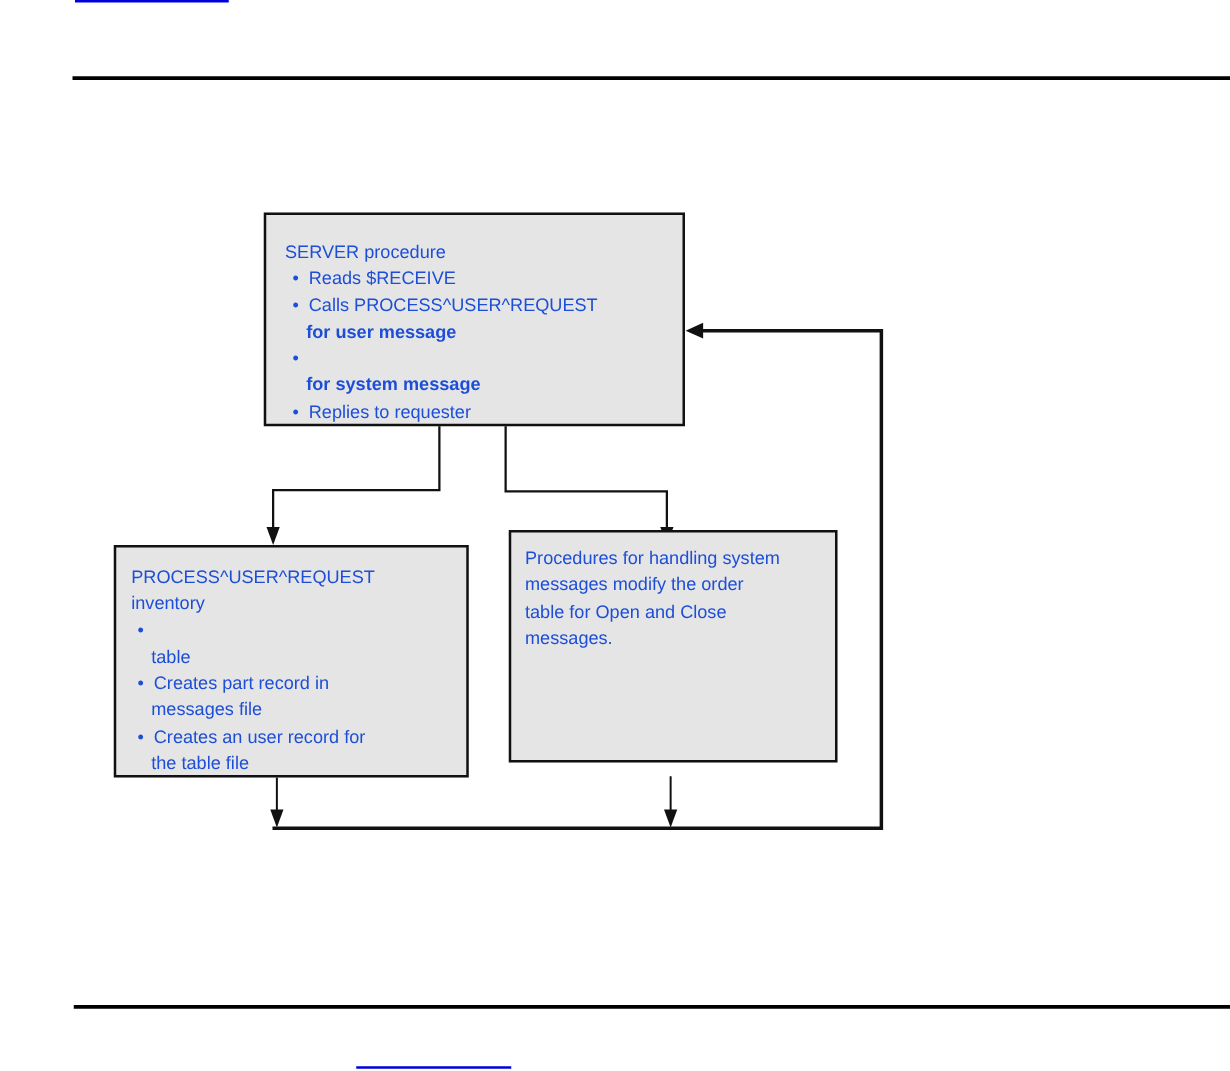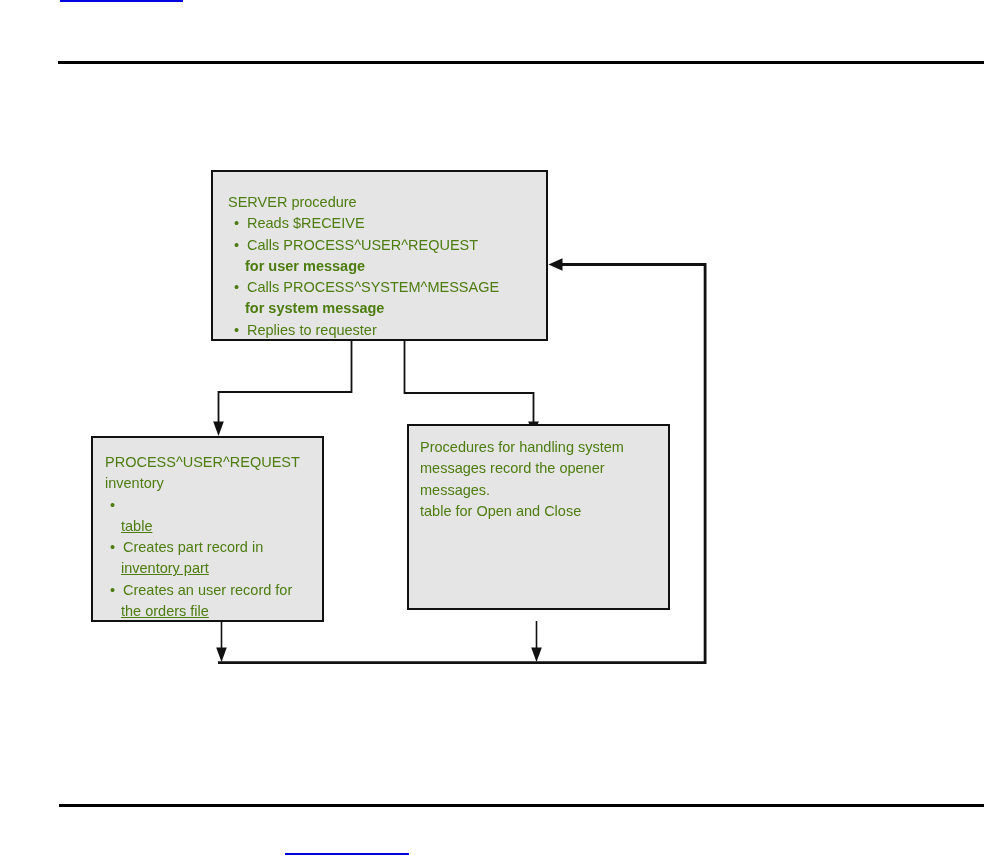--- a/index.html
+++ b/index.html
@@ -13,33 +13,33 @@
   .rule { position:absolute; background:#000; height:3px; }
   .rule-top    { left:58px; top:61px;  width:926px; }
   .rule-bottom { left:59px; top:804px; width:925px; }
 
   .diagram { position:absolute; left:0; top:0; width:984px; height:857px; }
   .connectors { position:absolute; left:0; top:0; pointer-events:none; }
 
   .box {
     position:absolute; box-sizing:border-box;
     background:#e5e5e5; border:2px solid #111;
-    font-size:14.5px; line-height:21.3px; color:#4d7c0f;
+    font-size:14.5px; line-height:21.3px; color:#1d4ed8;
   }
   .box-server { left:211px; top:170px; width:337px; height:171px; padding:20px 8px 0 15px; }
-  .box-user   { left:91px;  top:436px; width:233px; height:186px; padding:14px 6px 0 12px; }
+  .box-user   { left:91px;  top:436px; width:284px; height:186px; padding:14px 6px 0 12px; }
   .box-system { left:407px; top:424px; width:263px; height:186px; padding:11px 8px 0 11px; }
 
   .bline { white-space:nowrap; }
   .bline.bullet { display:flex; }
   .box-server .bline.bullet { padding-left:6px; }
   .box-user   .bline.bullet { padding-left:5px; }
   .bline.bullet .marker { width:13px; flex:none; }
   .box-server .bline.cont { padding-left:17px;font-weight:bold; }
-  .box-user   .bline.cont { padding-left:16px;text-decoration:underline; }
+  .box-user   .bline.cont { padding-left:16px; }
 </style>
 </head>
 <body>
 
 <div class="page">
 
   <a class="link-underline link-top" href="#"></a>
   <div class="rule rule-top"></div>
 
   <div class="diagram">
@@ -73,53 +73,52 @@
         <span class="marker">•</span>
         <span class="t">Reads $RECEIVE</span>
       </div>
       <div class="bline bullet">
         <span class="marker">•</span>
         <span class="t">Calls PROCESS^USER^REQUEST</span>
       </div>
       <div class="bline cont">for user message</div>
       <div class="bline bullet">
         <span class="marker">•</span>
-        <span class="t">Calls PROCESS^SYSTEM^MESSAGE</span>
       </div>
       <div class="bline cont">for system message</div>
       <div class="bline bullet">
         <span class="marker">•</span>
         <span class="t">Replies to requester</span>
       </div>
     </div>
 
     <div class="box box-user">
       <div class="bline">PROCESS^USER^REQUEST</div>
       <div class="bline">inventory</div>
       <div class="bline bullet">
         <span class="marker">•</span>
       </div>
       <div class="bline cont">table</div>
       <div class="bline bullet">
         <span class="marker">•</span>
         <span class="t">Creates part record in</span>
       </div>
-      <div class="bline cont">inventory part</div>
+      <div class="bline cont">messages file</div>
       <div class="bline bullet">
         <span class="marker">•</span>
         <span class="t">Creates an user record for</span>
       </div>
-      <div class="bline cont">the orders file</div>
+      <div class="bline cont">the table file</div>
     </div>
 
     <div class="box box-system">
       <div class="bline">Procedures for handling system</div>
-      <div class="bline">messages record the opener</div>
+      <div class="bline">messages modify the order</div>
+      <div class="bline">table for Open and Close</div>
       <div class="bline">messages.</div>
-      <div class="bline">table for Open and Close</div>
     </div>
 
   </div>
 
   <div class="rule rule-bottom"></div>
   <a class="link-underline link-bottom" href="#"></a>
 
 </div>
 
 </body></html>

